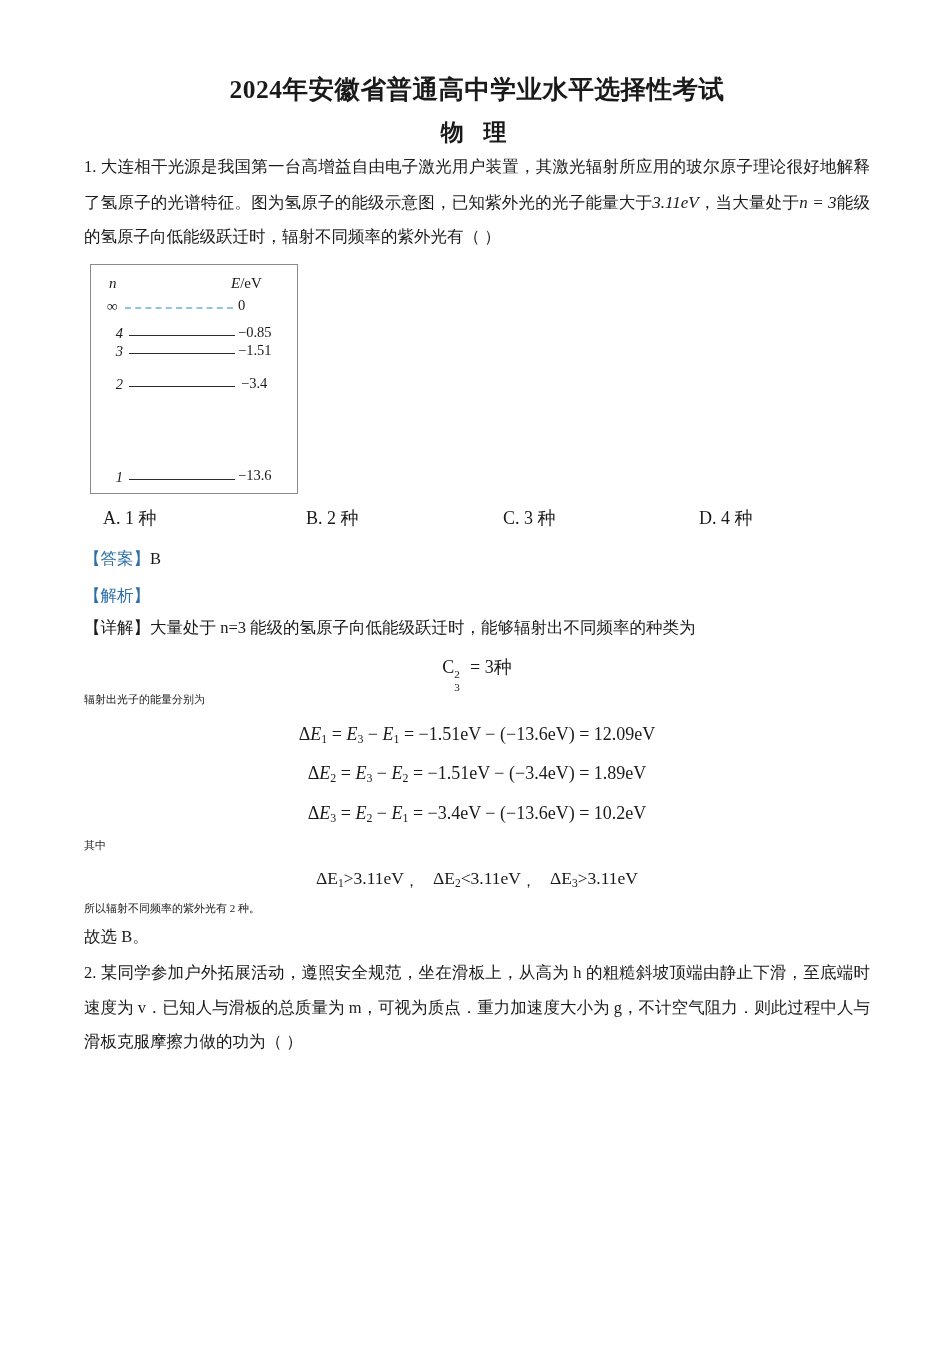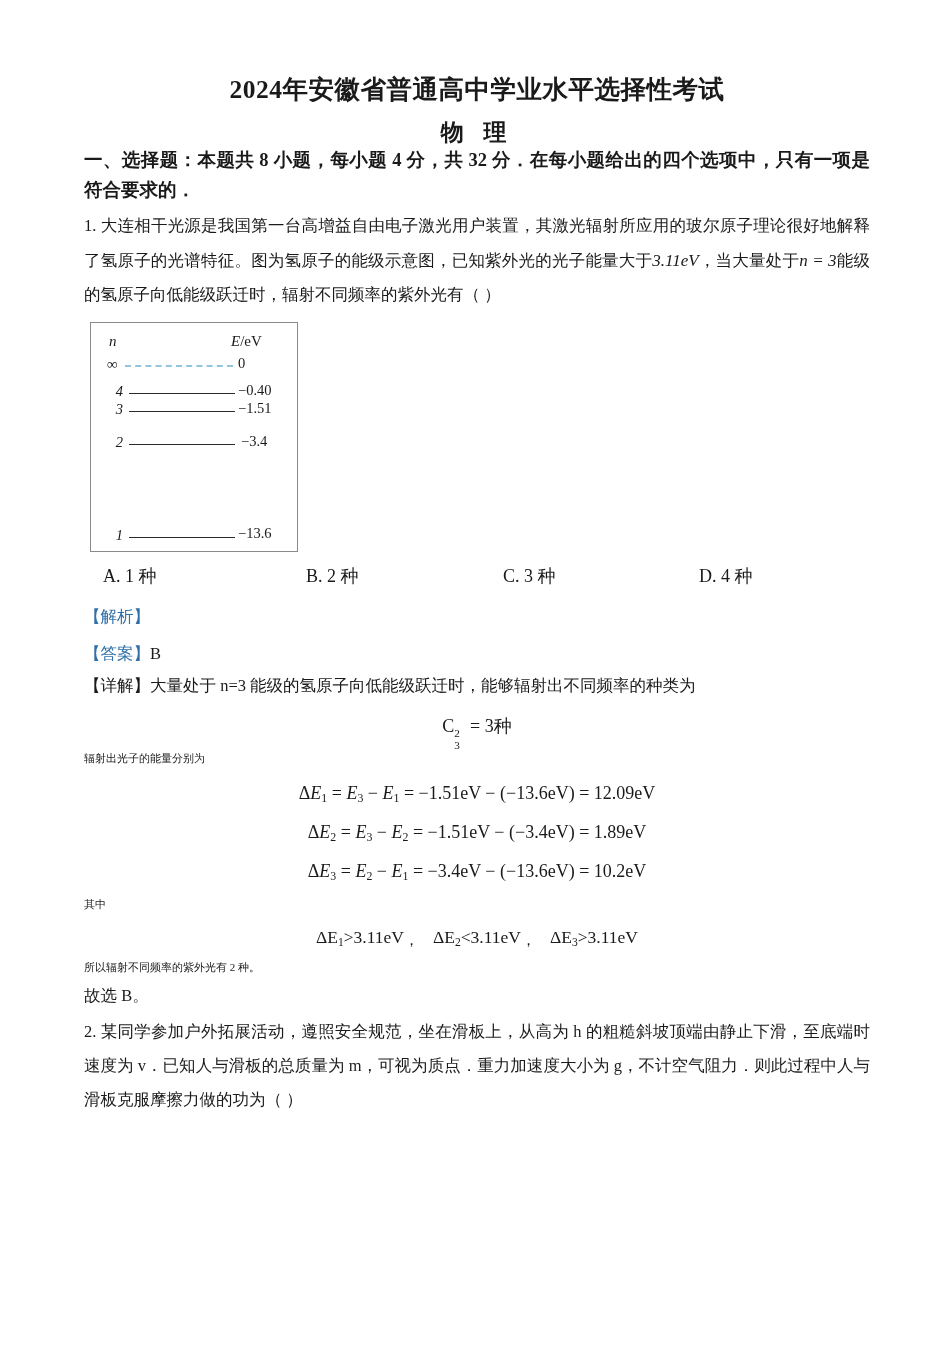--- a/index.html
+++ b/index.html
@@ -236,36 +236,35 @@
 </head>
 <body>
 
 <div class="page">
   <div class="content">
 
     <div class="doc-title">2024年安徽省普通高中学业水平选择性考试</div>
     <div class="doc-subtitle">物 理</div>
 
 
-    <p class="section-head">一、选择题：本题共 8 小题，每小题 4 分，共 32 分．在每小题给出的四个选项中，只有一项是符合要求的．</p>
 
     <p class="q-body"><span>1. 大连相干光源是我国第一台高增益自由电子激光用户装置，其激光辐射所应用的玻尔原子理论很好地解释了氢原子的光谱特征。图为氢原子的能级示意图，已知紫外光的光子能量大于</span><span class="inline-math">3.11eV</span><span>，当大量处于</span><span class="inline-math">n = 3</span><span>能级的氢原子向低能级跃迁时，辐射不同频率的紫外光有（    ）</span></p>
 
     <div class="figure-wrap">
       <div class="energy-box">
         <div class="hdr-n" style="left:18px; top:10px;">n</div>
         <div class="hdr-e" style="left:140px; top:10px;"><span class="ital">E</span><span class="up">/eV</span></div>
 
         <div class="inf-sym" style="left:16px; top:33px;">∞</div>
         <div class="lvl-line-dashed" style="left:34px; top:42px; width:108px;"></div>
         <div class="lvl-e" style="left:147px; top:32px;">0</div>
 
         <div class="lvl-n" style="left:10px; top:60px;">4</div>
         <div class="lvl-line" style="left:38px; top:70px; width:106px;"></div>
-        <div class="lvl-e" style="left:147px; top:59px;">−0.40</div>
+        <div class="lvl-e" style="left:147px; top:59px;">−0.85</div>
 
         <div class="lvl-n" style="left:10px; top:78px;">3</div>
         <div class="lvl-line" style="left:38px; top:88px; width:106px;"></div>
         <div class="lvl-e" style="left:147px; top:77px;">−1.51</div>
 
         <div class="lvl-n" style="left:10px; top:111px;">2</div>
         <div class="lvl-line" style="left:38px; top:121px; width:106px;"></div>
         <div class="lvl-e" style="left:150px; top:110px;">−3.4</div>
 
         <div class="lvl-n" style="left:10px; top:204px;">1</div>
@@ -274,23 +273,23 @@
       </div>
     </div>
 
     <div class="options">
       <span class="opt" style="left:0px;">A. 1 种</span>
       <span class="opt" style="left:203px;">B. 2 种</span>
       <span class="opt" style="left:400px;">C. 3 种</span>
       <span class="opt" style="left:596px;">D. 4 种</span>
     </div>
 
+    <p class="ans-line"><span class="marker-blue">【答案】</span><span class="ans-val">B</span></p>
+
     <p class="ans-line"><span class="marker-blue">【解析】</span></p>
-
-    <p class="ans-line"><span class="marker-blue">【答案】</span><span class="ans-val">B</span></p>
 
     <p class="para-tight"><span>【详解】</span><span>大量处于 n=3 能级的氢原子向低能级跃迁时，能够辐射出不同频率的种类为</span></p>
 
     <p class="formula"><span class="comb"><span class="u">C</span><span class="cs"><sup>2</sup><sub>3</sub></span></span><span class="u">&nbsp;= 3种</span></p>
 
     <p class="para">辐射出光子的能量分别为</p>
 
     <p class="formula">Δ<span class="v">E</span><sub>1</sub> = <span class="v">E</span><sub>3</sub> − <span class="v">E</span><sub>1</sub> = −1.51eV − (−13.6eV) = 12.09eV</p>
     <p class="formula">Δ<span class="v">E</span><sub>2</sub> = <span class="v">E</span><sub>3</sub> − <span class="v">E</span><sub>2</sub> = −1.51eV − (−3.4eV) = 1.89eV</p>
     <p class="formula">Δ<span class="v">E</span><sub>3</sub> = <span class="v">E</span><sub>2</sub> − <span class="v">E</span><sub>1</sub> = −3.4eV − (−13.6eV) = 10.2eV</p>

